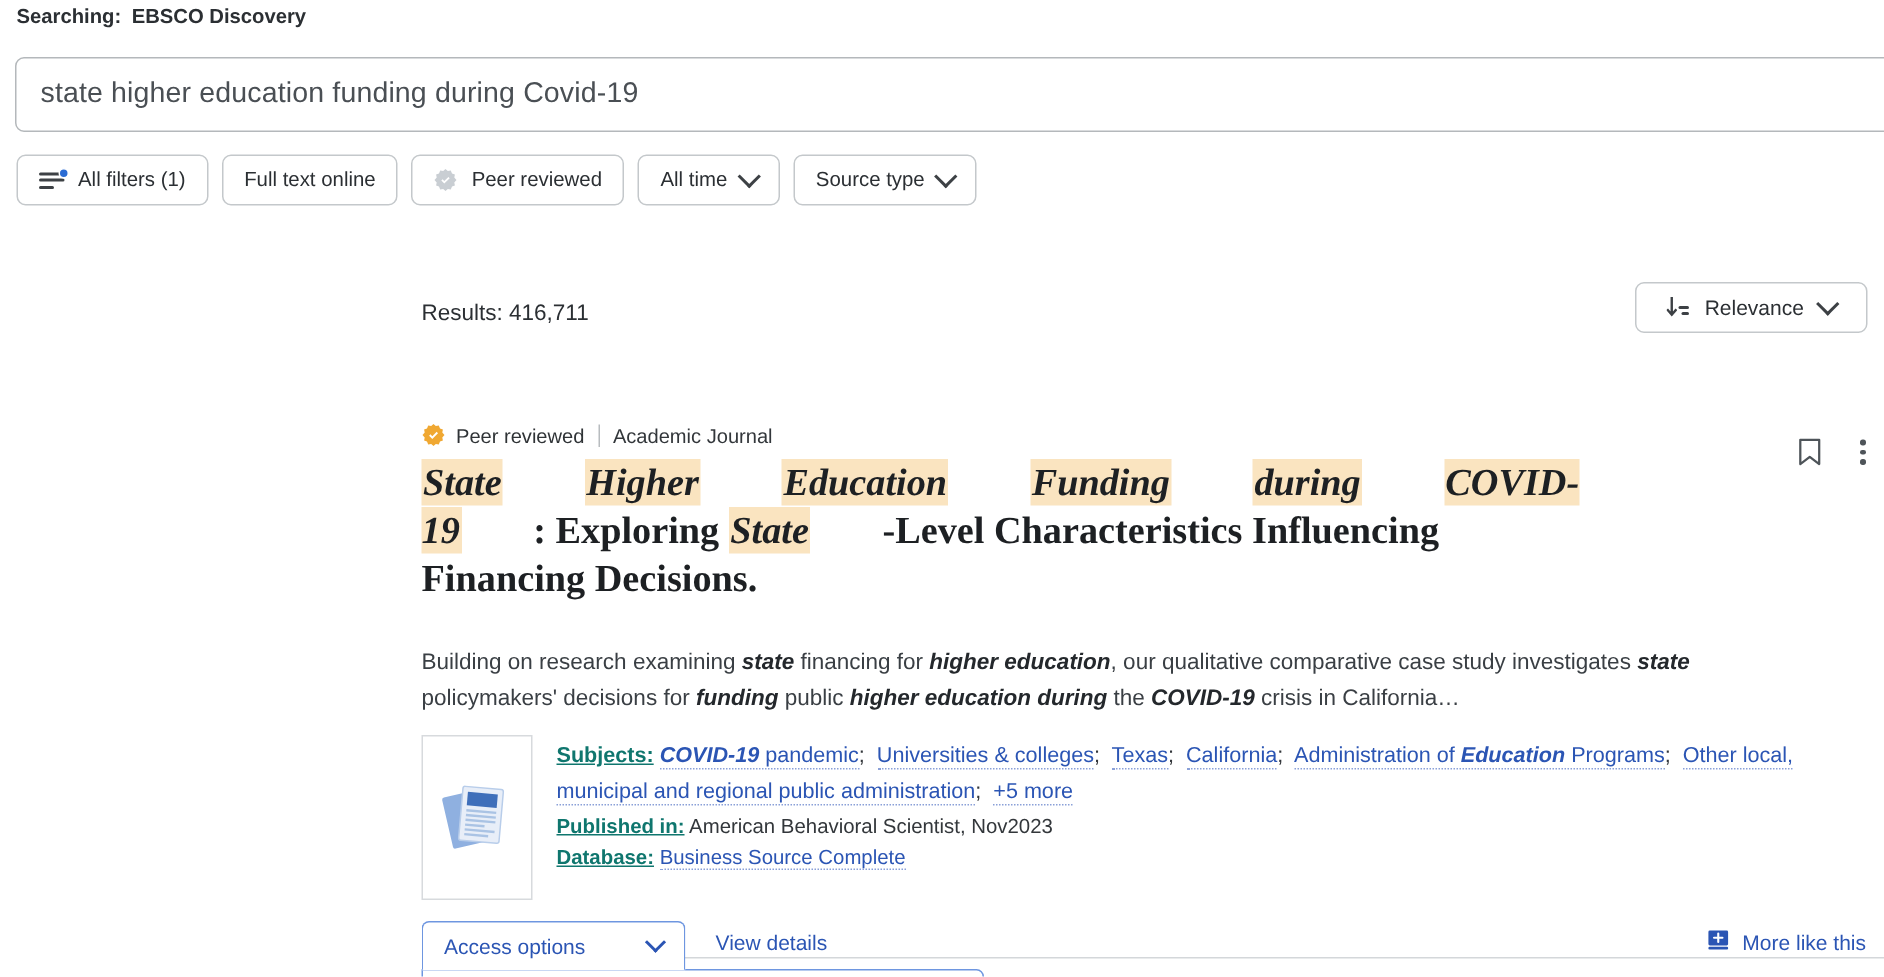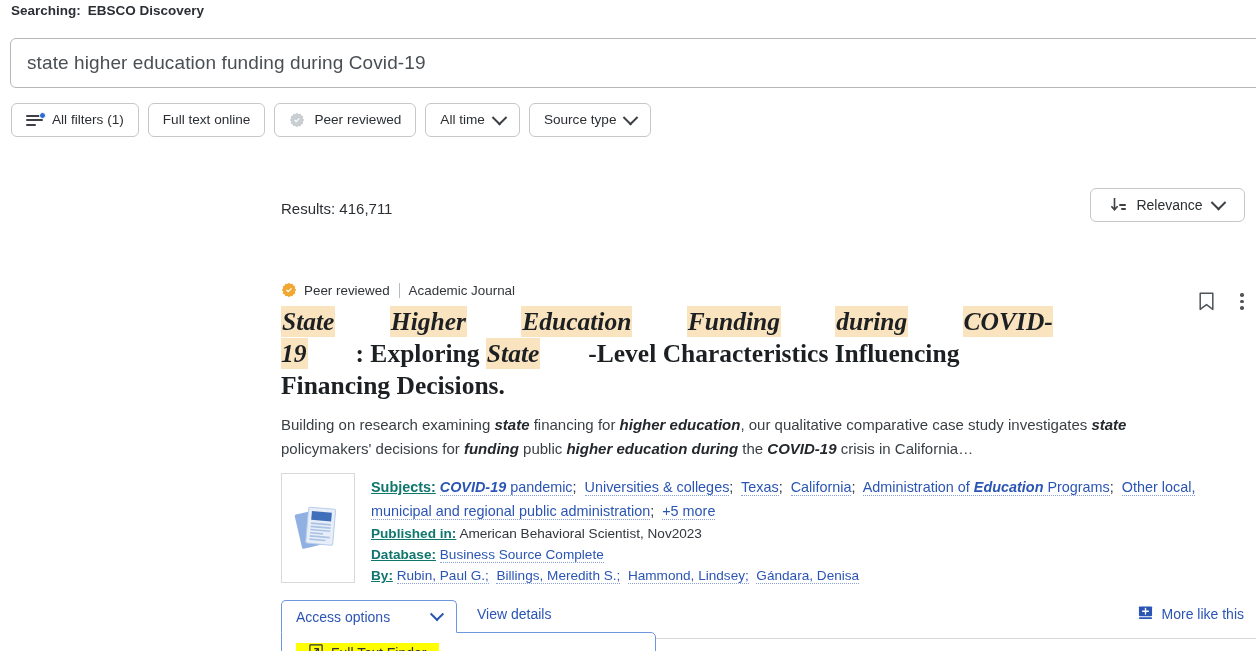--- a/index.html
+++ b/index.html
@@ -118,21 +118,21 @@
     color: #1d2023; font-weight: 700;
     max-width: 790px;
   }
   .title .hl {
     background: #fae4c0; font-style: italic; font-weight: 700;
     padding: 1px 1px;
   }
   .title .plain { font-weight: 700; font-style: normal; margin-left: 48px; }
 
   .abstract {
-    margin-top: 11px;
+    margin-top: 28px;
     font-size: 15px; line-height: 24px; color: #3a3f44;
     max-width: 900px;
   }
   .abstract b { font-weight: 700; font-style: italic; color: #24282c; }
 
   .meta-wrap { margin-top: 12px; display: flex; gap: 16px; }
   .thumb {
     width: 74px; height: 110px; flex: 0 0 auto;
     border: 1px solid #d7dadd; background: #fff;
     display: flex; align-items: center; justify-content: center;
@@ -314,24 +314,20 @@
           <span id="subjects-links"><a class="dlink"><span class="dlink it" style="border-bottom: none;">COVID-19</span> pandemic</a><span class="sep">;&nbsp; </span><a class="dlink">Universities &amp; colleges</a><span class="sep">;&nbsp; </span><a class="dlink">Texas</a><span class="sep">;&nbsp; </span><a class="dlink">California</a><span class="sep">;&nbsp; </span><a class="dlink">Administration of <span class="dlink it" style="border-bottom: none;">Education</span> Programs</a><span class="sep">;&nbsp; </span><a class="dlink">Other local, municipal and regional public administration</a><span class="sep">;&nbsp; </span><a class="dlink">+5 more</a></span>
         </div>
         <div class="meta-row">
           <span class="meta-key">Published in:</span>
           <span>American Behavioral Scientist, Nov2023</span>
         </div>
         <div class="meta-row">
           <span class="meta-key">Database:</span>
           <a class="dlink">Business Source Complete</a>
         </div>
-        <div class="meta-row">
-          <span class="meta-key">By:</span>
-          <span id="authors-links"><a class="dlink">Rubin, Paul G.;</a>&nbsp; <a class="dlink">Billings, Meredith S.;</a>&nbsp; <a class="dlink">Hammond, Lindsey;</a>&nbsp; <a class="dlink">Gándara, Denisa</a>&nbsp; </span>
-        </div>
       </div>
     </div>
 
     <div class="bottom">
       <div class="access-wrap">
         <div class="access-btn">
           <span>Access options</span>
           <span class="chev"></span>
         </div>
         <div class="access-menu">

